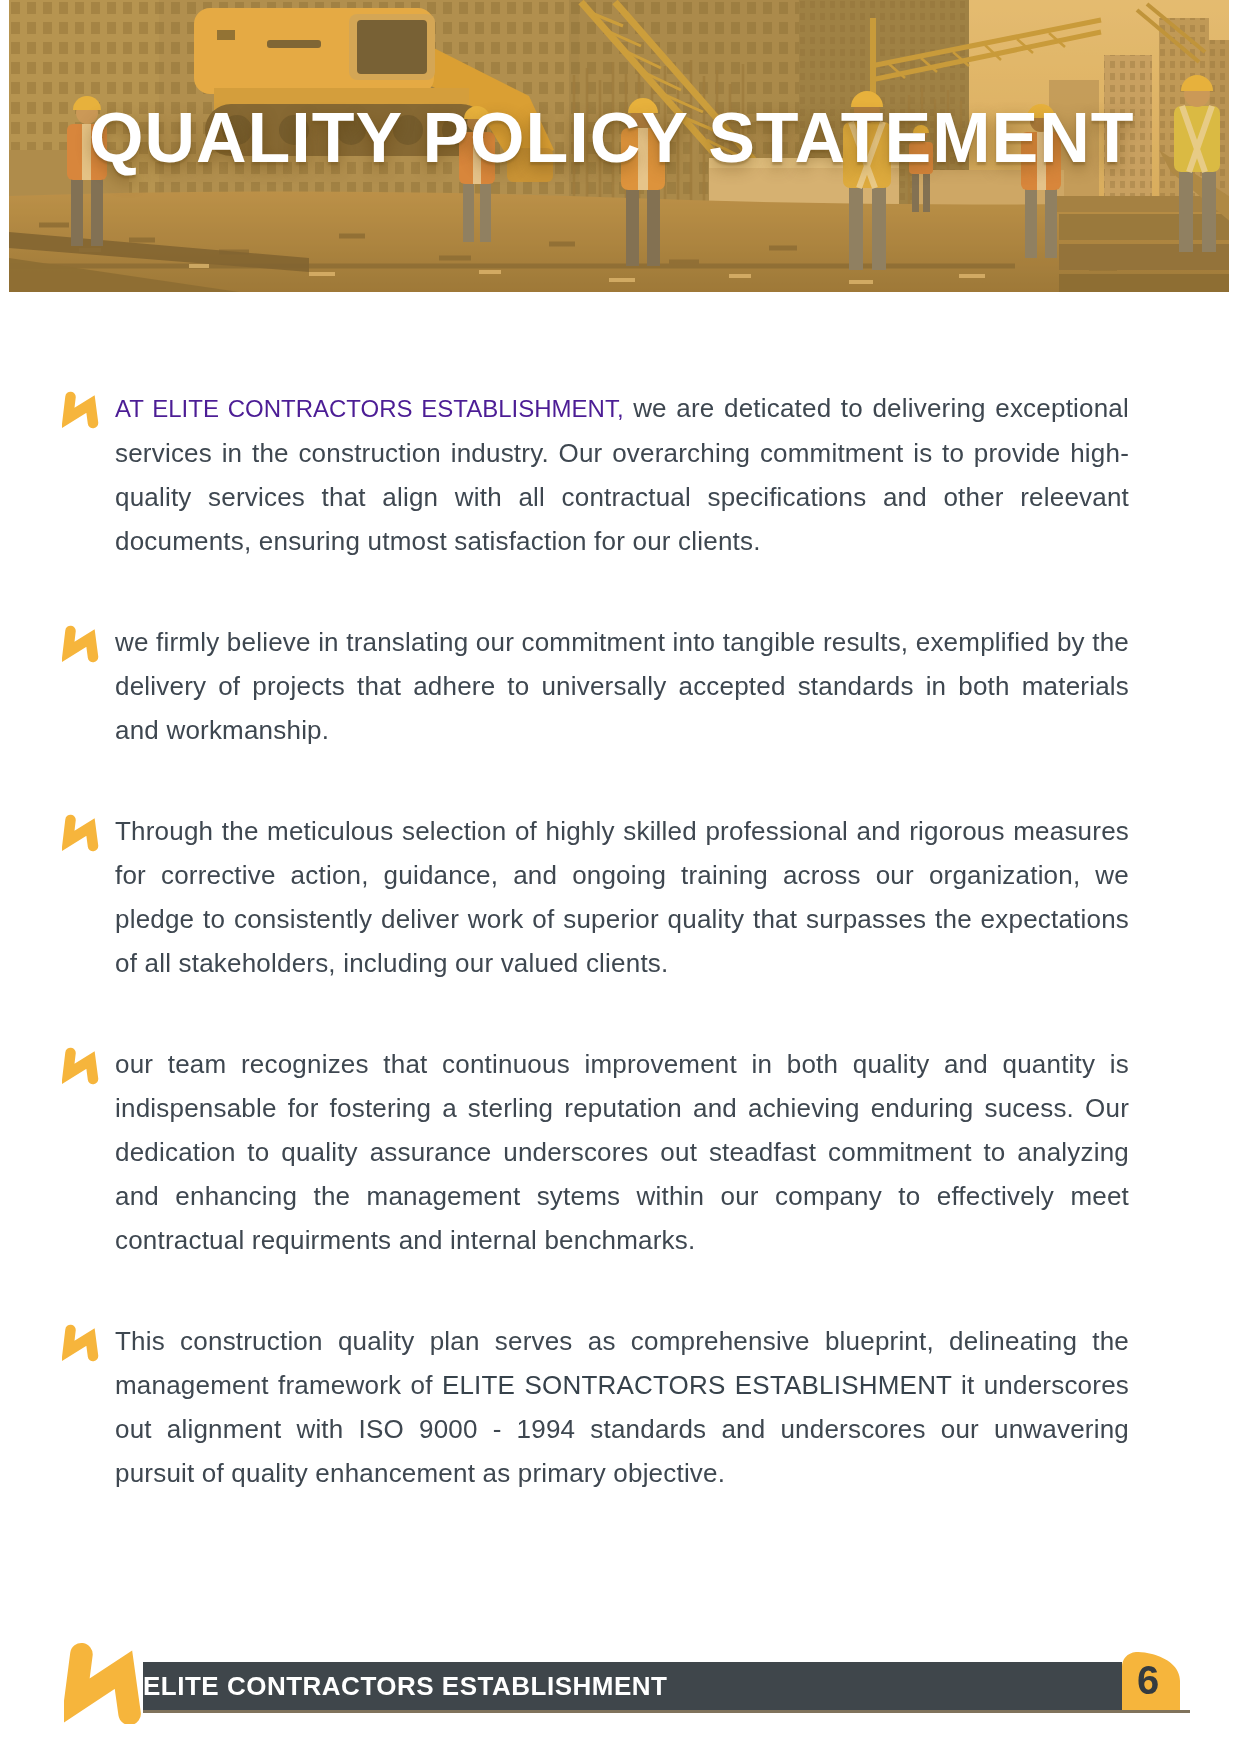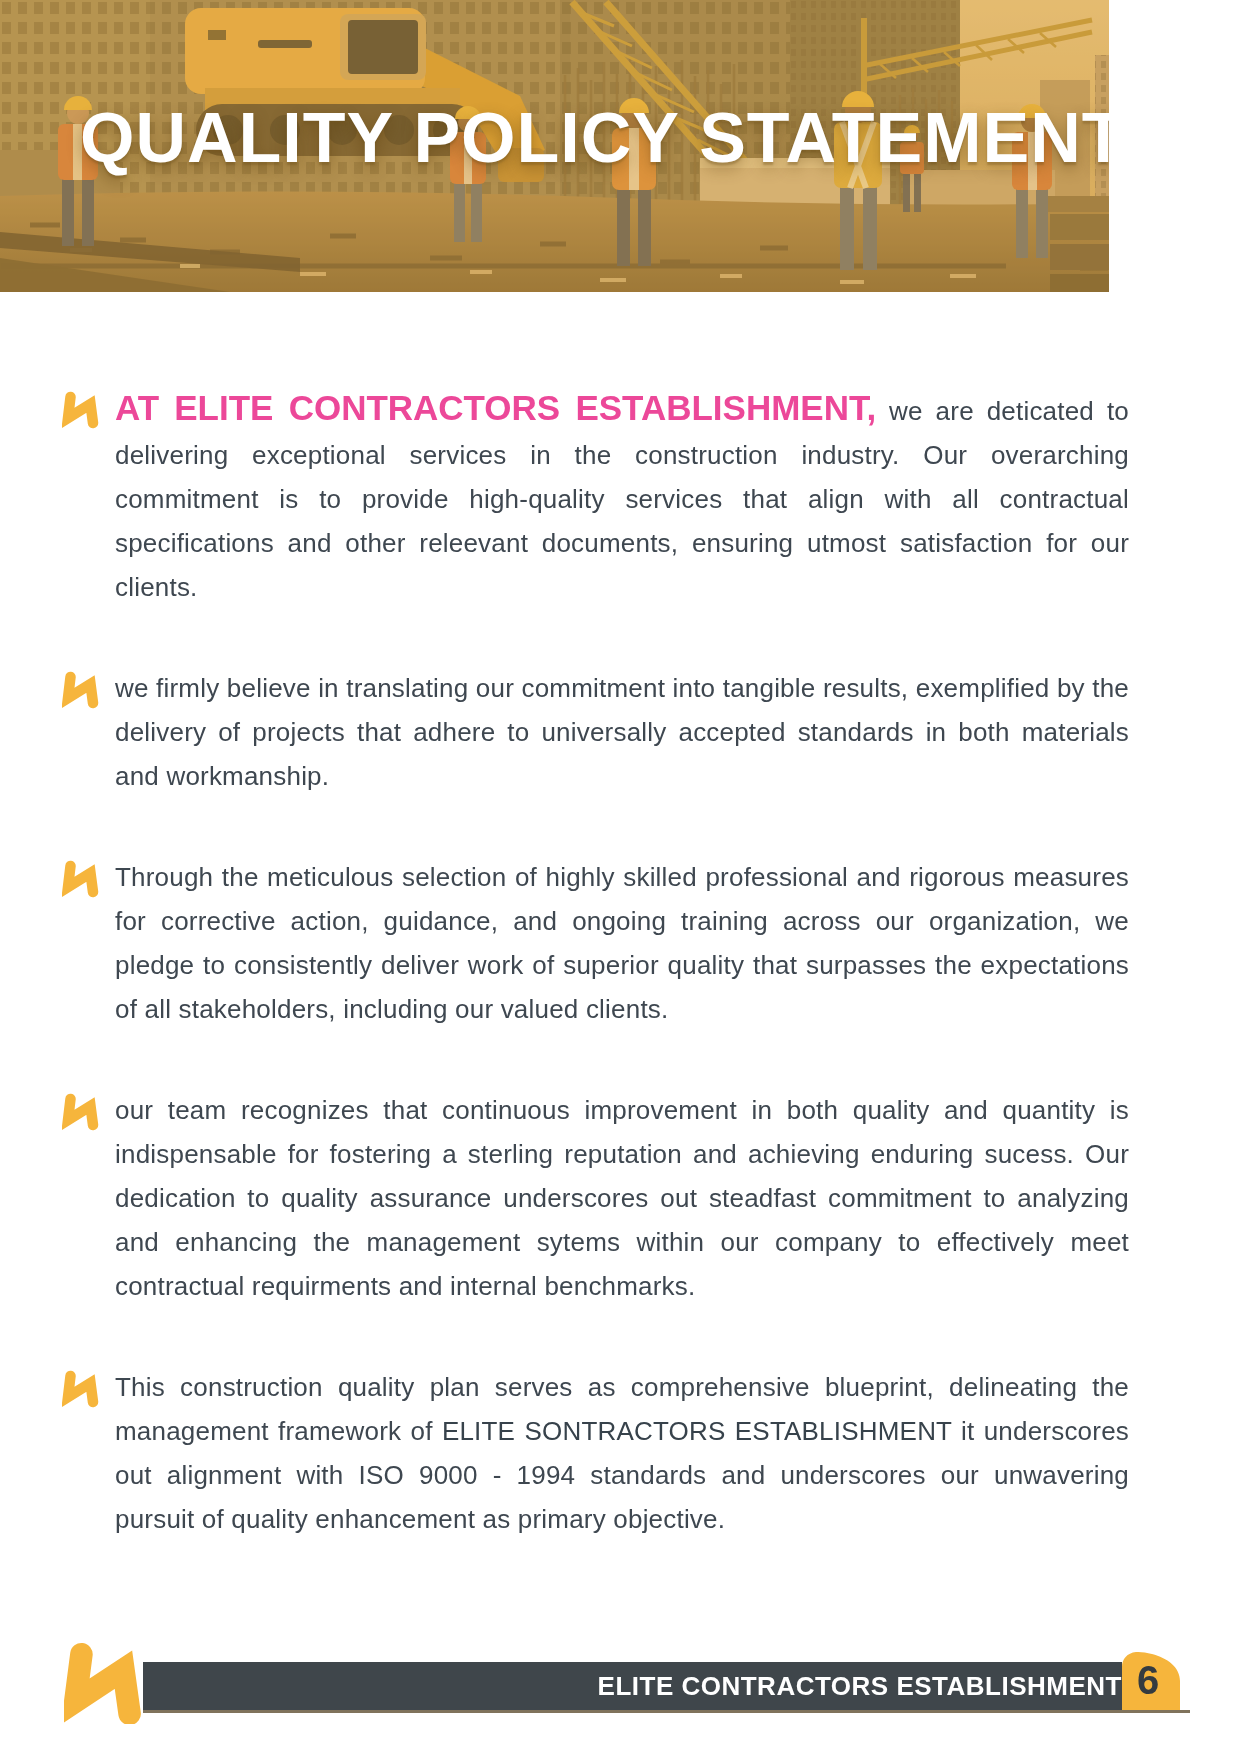--- a/index.html
+++ b/index.html
@@ -4,45 +4,45 @@
 <style>
   * { margin:0; padding:0; box-sizing:border-box; }
   html,body { background:#e8e8e8; }
   .page {
     position:relative; width:1241px; height:1754px; margin:0 auto;
     background:#ffffff; overflow:hidden;
     font-family:"Liberation Sans", sans-serif;
   }
 
   
-  .hero { position:absolute; top:0; left:0; width:1109px; height:292px; overflow:hidden; }
+  .hero { position:absolute; top:0; left:9px; width:1220px; height:292px; overflow:hidden; }
   .hero svg { display:block; width:1241px; height:292px; }
   .hero-title {
     position:absolute; left:80px; top:98px; width:1120px;
     font-size:70px; font-weight:bold; color:#ffffff; letter-spacing:1px;
     white-space:nowrap;
     text-shadow:0 3px 2px rgba(110,80,25,.35), 0 6px 16px rgba(90,60,10,.45);
   }
 
   
   .content { position:absolute; top:292px; left:0; width:1241px; padding:94px 112px 0 62px; }
   .para { display:flex; align-items:flex-start; margin-bottom:57px; }
   .bullet { flex:0 0 53px; padding-top:5px; }
   .bullet svg { display:block; }
   .ptext {
     flex:1; font-size:26px; line-height:44px; color:#3E4750;
     text-align:justify; letter-spacing:0.2px;
   }
-  .lead-bold { font-size:35px; font-weight:bold; color:#ec4899; letter-spacing:0; }
+  .lead-bold { font-size:24px; font-weight:normal; color:#4c1d95; letter-spacing:0; }
   .inline-bold { font-weight:normal; color:#37424B; }
 
   
   .footer-bar {
     position:absolute; left:143px; top:1662px; width:979px; height:48px;
-    background:#3F464B; display:flex; align-items:center; justify-content:flex-end;
+    background:#3F464B; display:flex; align-items:center; justify-content:flex-start;
   }
   .footer-company {
     color:#ffffff; font-weight:bold; font-size:26px; letter-spacing:0.5px; white-space:nowrap;
   }
   .footer-underline {
     position:absolute; left:143px; top:1710px; width:1047px; height:3px;
     background:#6a5a40; opacity:.85;
   }
   .footer-logo { position:absolute; left:64px; top:1642px; width:82px; height:82px; z-index:3; }
   .page-tab { position:absolute; left:1122px; top:1648px; width:60px; height:62px; z-index:2; }

